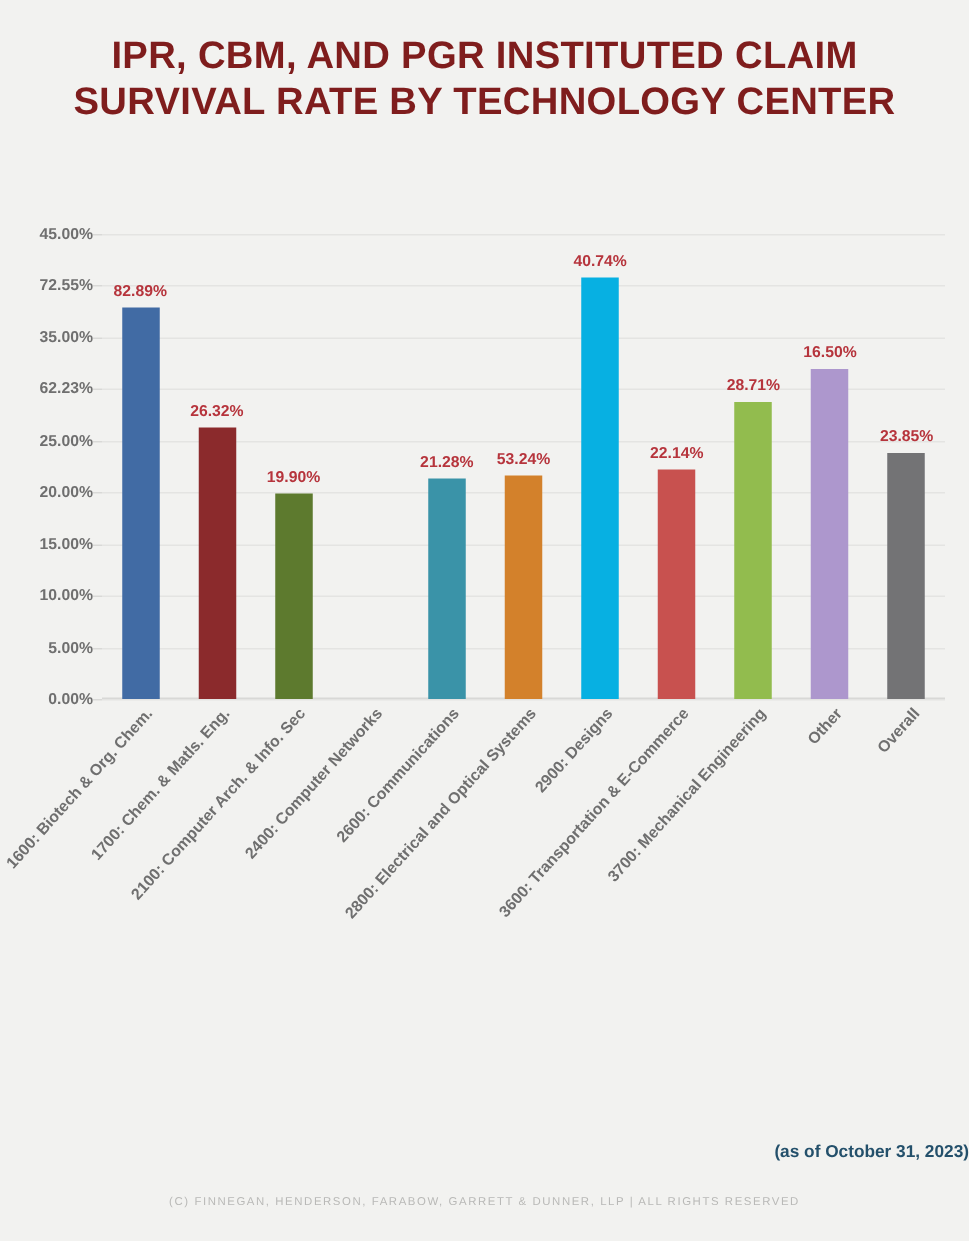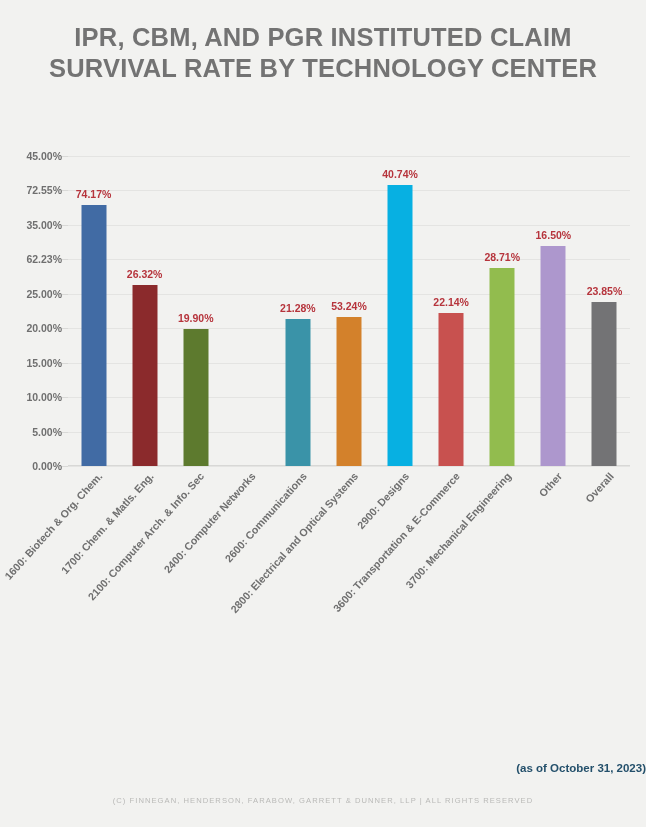--- a/index.html
+++ b/index.html
@@ -17,21 +17,21 @@
 
   
   .title-block {
     position: absolute;
     top: 22px;
     left: 0;
     width: 646px;
     text-align: center;
   }
   .title-line {
-    color: #737373;
+    color: #7f1d1d;
     font-weight: bold;
     font-size: 25.5px;
     line-height: 31px;
     letter-spacing: 0.2px;
     white-space: nowrap;
   }
 
   
   .chart {
     position: absolute;
@@ -193,21 +193,21 @@
         <div class="ytick-wrap" style="top: 68.8889px;">35.00%</div>
         <div class="ytick-dash" style="top: 68.8889px;"></div>
         <div class="ytick-wrap" style="top: 34.4444px;">72.55%</div>
         <div class="ytick-dash" style="top: 34.4444px;"></div>
         <div class="ytick-wrap" style="top: 0px;">45.00%</div>
         <div class="ytick-dash" style="top: 0px;"></div>
       </div>
     <div class="bars" id="bars">
         <div class="bar-slot" style="left: 0px; width: 51.0909px;">
           <div class="bar" title="1600: Biotech &amp; Org. Chem.: 37.83%" style="height: 260.607px; background: rgb(65, 107, 164);"></div>
-          <div class="bar-label" style="bottom: 265.607px;">74.17%</div>
+          <div class="bar-label" style="bottom: 265.607px;">82.89%</div>
         </div>
         <div class="bar-slot" style="left: 51.0909px; width: 51.0909px;">
           <div class="bar" title="1700: Chem. &amp; Matls. Eng.: 26.32%" style="height: 181.316px; background: rgb(139, 42, 44);"></div>
           <div class="bar-label" style="bottom: 186.316px;">26.32%</div>
         </div>
         <div class="bar-slot" style="left: 102.182px; width: 51.0909px;">
           <div class="bar" title="2100: Computer Arch. &amp; Info. Sec: 19.90%" style="height: 137.089px; background: rgb(93, 122, 46);"></div>
           <div class="bar-label" style="bottom: 142.089px;">19.90%</div>
         </div>
         <div class="bar-slot" style="left: 204.364px; width: 51.0909px;">

